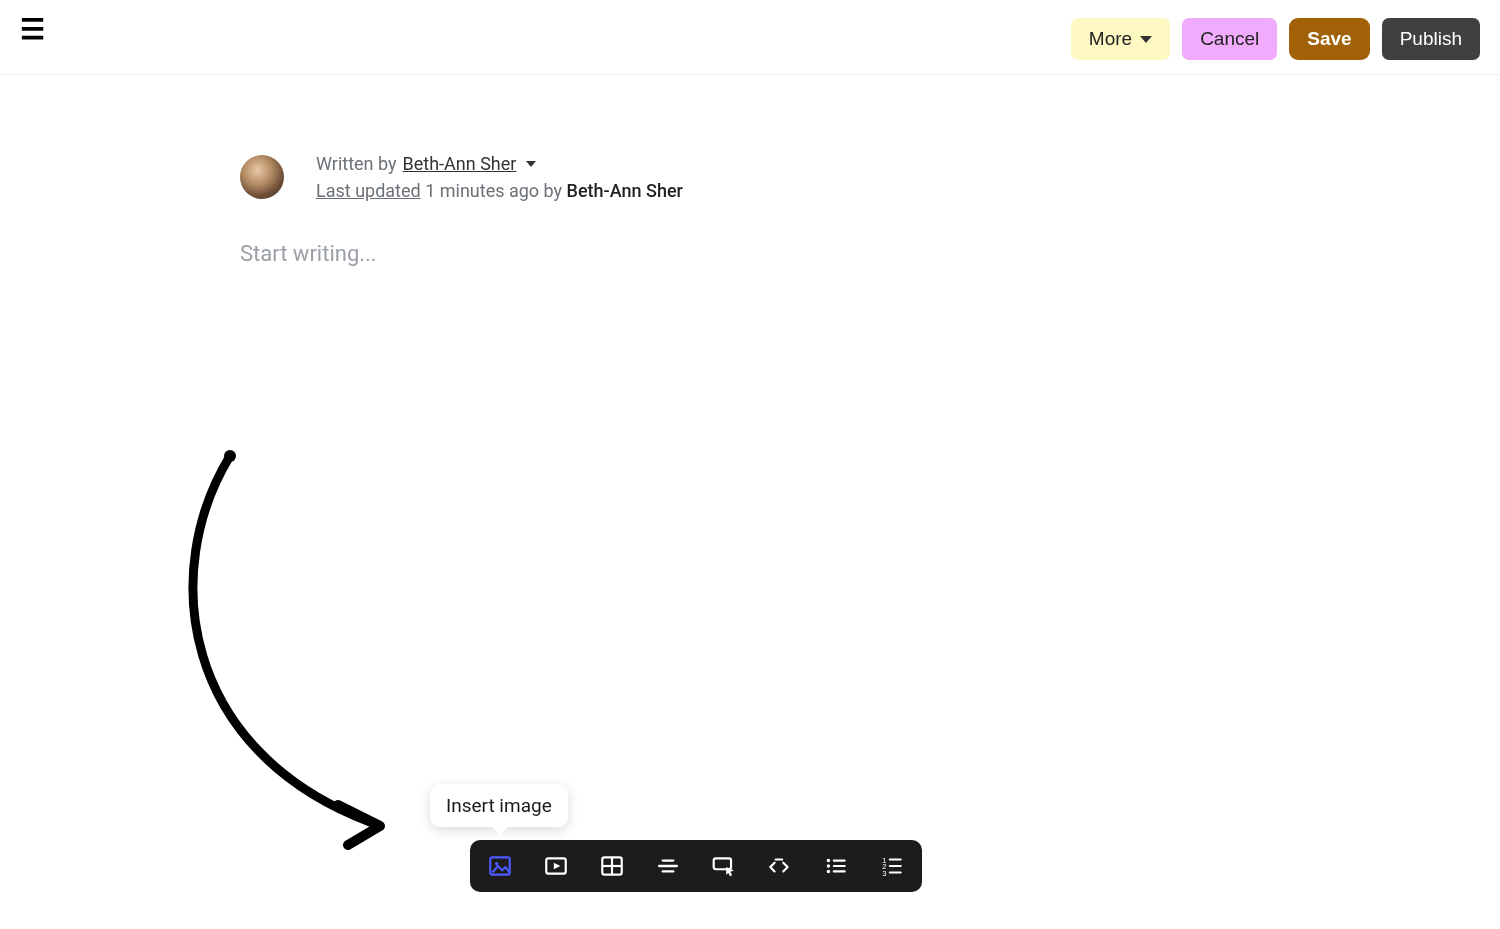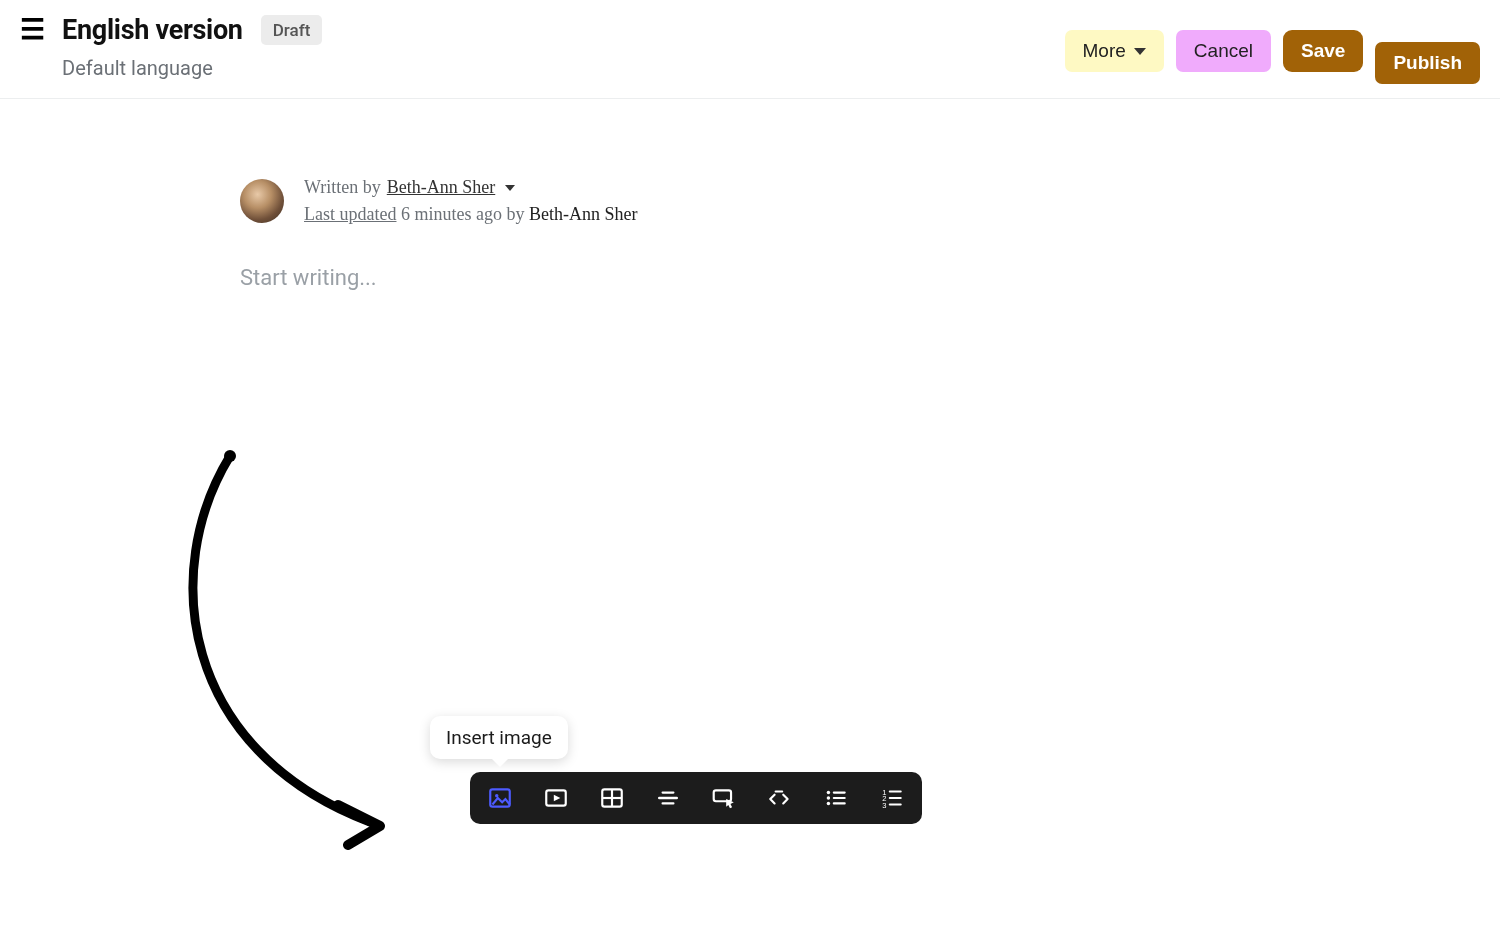--- a/index.html
+++ b/index.html
@@ -72,21 +72,21 @@
       padding: 10px 18px;
       cursor: pointer;
       font-weight: 500;
       display: inline-flex;
       align-items: center;
       gap: 8px;
     }
     .btn-more { background: #fef9c3; color: #222; }
     .btn-cancel { background: #f0abfc; color: #222; }
     .btn-save { background: #a16207; color: #fff; font-weight: 600; border-radius: 9px; }
-    .btn-publish { background: #a16207; color: #fff; font-weight: 700; margin-top: 24px; }
+    .btn-publish { background: #404040; color: #fff; font-weight: 400; }
     .caret-down {
       width: 0; height: 0;
       border-left: 6px solid transparent;
       border-right: 6px solid transparent;
       border-top: 7px solid #333;
     }
 
     .content {
       width: 960px;
       margin-left: 240px;
@@ -101,23 +101,22 @@
     }
     .doc-subtitle {
       font-size: 26px;
       color: #7c8186;
       margin-bottom: 28px;
       font-weight: 400;
     }
     .author-row {
       display: flex;
       align-items: center;
-      gap: 20px;
+      gap: 32px;
       margin-bottom: 40px;
-      font-family: Liberation Serif, serif;
     }
     .avatar {
       width: 44px;
       height: 44px;
       border-radius: 50%;
       background: radial-gradient(circle at 40% 35%, #e8c9a8 0%, #b78f66 35%, #705039 65%, #3a2c20 100%);
     }
     .author-text {
       display: flex;
       flex-direction: column;
@@ -148,21 +147,21 @@
       position: absolute;
       left: 170px;
       top: 450px;
       pointer-events: none;
     }
 
     
     .toolbar-wrap {
       position: absolute;
       left: 470px;
-      top: 772px;
+      top: 840px;
     }
     .tooltip {
       position: absolute;
       left: -40px;
       top: -56px;
       background: #ffffff;
       color: #1b1b1b;
       border-radius: 10px;
       padding: 10px 16px;
       font-size: 19px;
@@ -198,27 +197,20 @@
     }
     .tool-btn.active { color: #4d5bff; }
     .tool-btn svg { width: 26px; height: 26px; }
   </style>
 </head>
 <body>
 
 <div class="header">
   <div class="header-left">
     <div class="hamburger">☰</div>
-    <div class="title-block">
-      <div class="title-row">
-        <span class="page-title">English version</span>
-        <span class="badge">Draft</span>
-      </div>
-      <div class="subtitle">Default language</div>
-    </div>
   </div>
   <div class="header-right">
     <button class="btn btn-more">
       <span>More</span>
       <span class="caret-down"></span>
     </button>
     <button class="btn btn-cancel">Cancel</button>
     <button class="btn btn-save">Save</button>
     <button class="btn btn-publish">Publish</button>
   </div>
@@ -231,21 +223,21 @@
     <div class="author-text">
       <div class="author-line1">
         <span>Written by</span>
         <span class="author-name">
           <span>Beth-Ann Sher</span>
         </span>
         <span class="caret-small"></span>
       </div>
       <div class="author-line2">
         <span class="link-u">Last updated</span>
-        <span>6 minutes ago</span>
+        <span>1 minutes ago</span>
         <span>by</span>
         <span class="strong">Beth-Ann Sher</span>
       </div>
     </div>
   </div>
 
   <div class="editor-area">Start writing...</div>
 </div>
 
 <svg class="arrow-annotation" width="260" height="400" viewBox="0 0 260 400">

